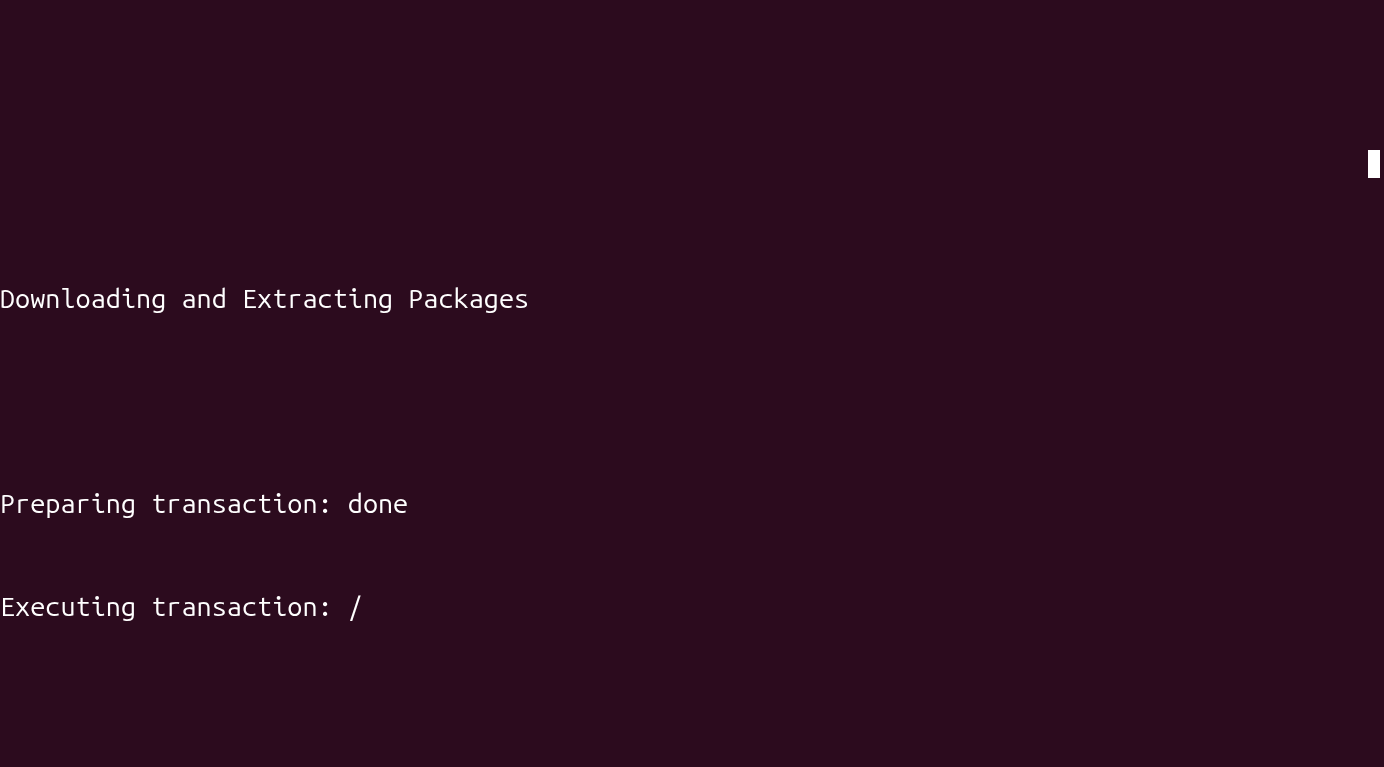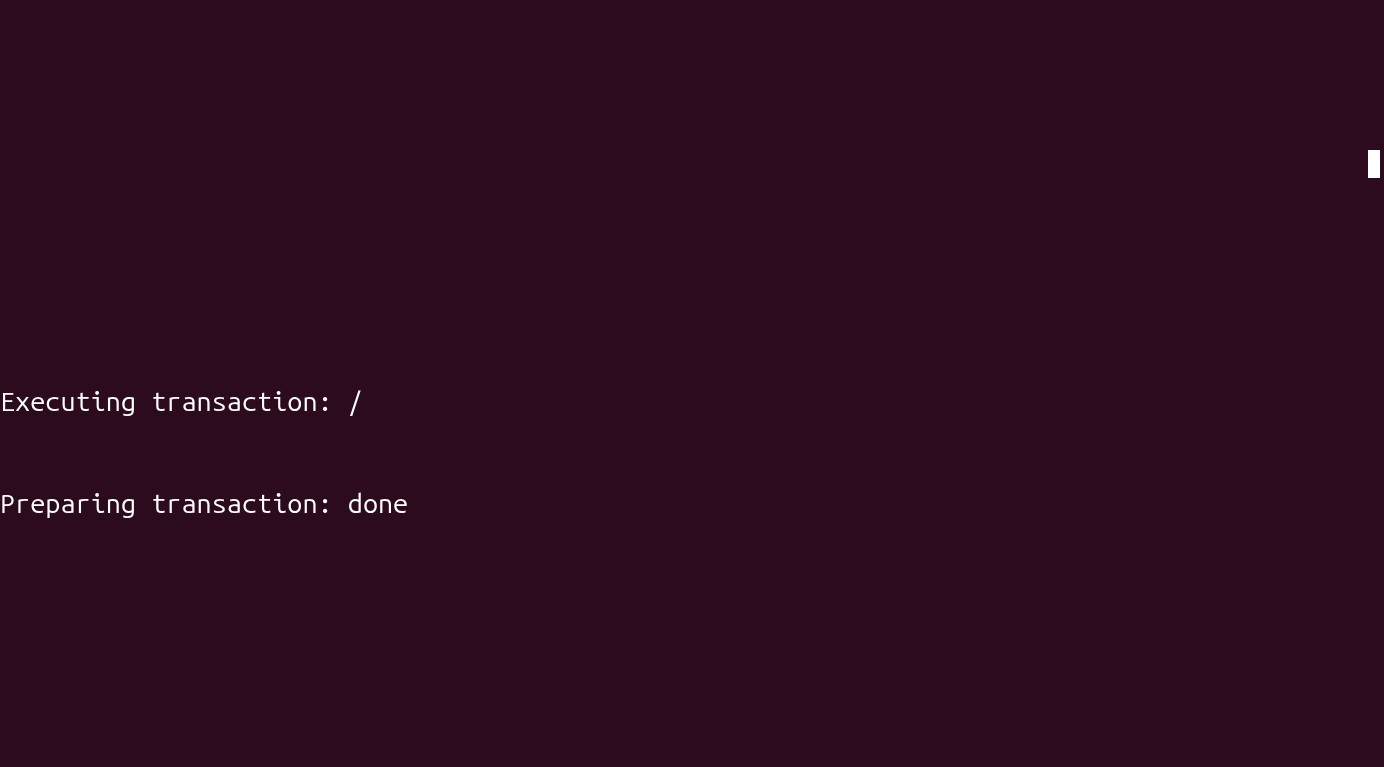--- a/index.html
+++ b/index.html
@@ -39,23 +39,24 @@
       right: 4px;
       top: 150px;
     }
   </style>
 </head>
 <body>
 
 
 
 <div class="terminal">
+  <span class="line">Downloading and Extracting Packages</span>
   <span class="line blank"></span>
+  <span class="line">Preparing transaction: done</span>
   <span class="line">Executing transaction: /</span>
-  <span class="line">Preparing transaction: done</span>
   <span class="line blank"></span>
   
   
   
   
   
   
   
   
   

